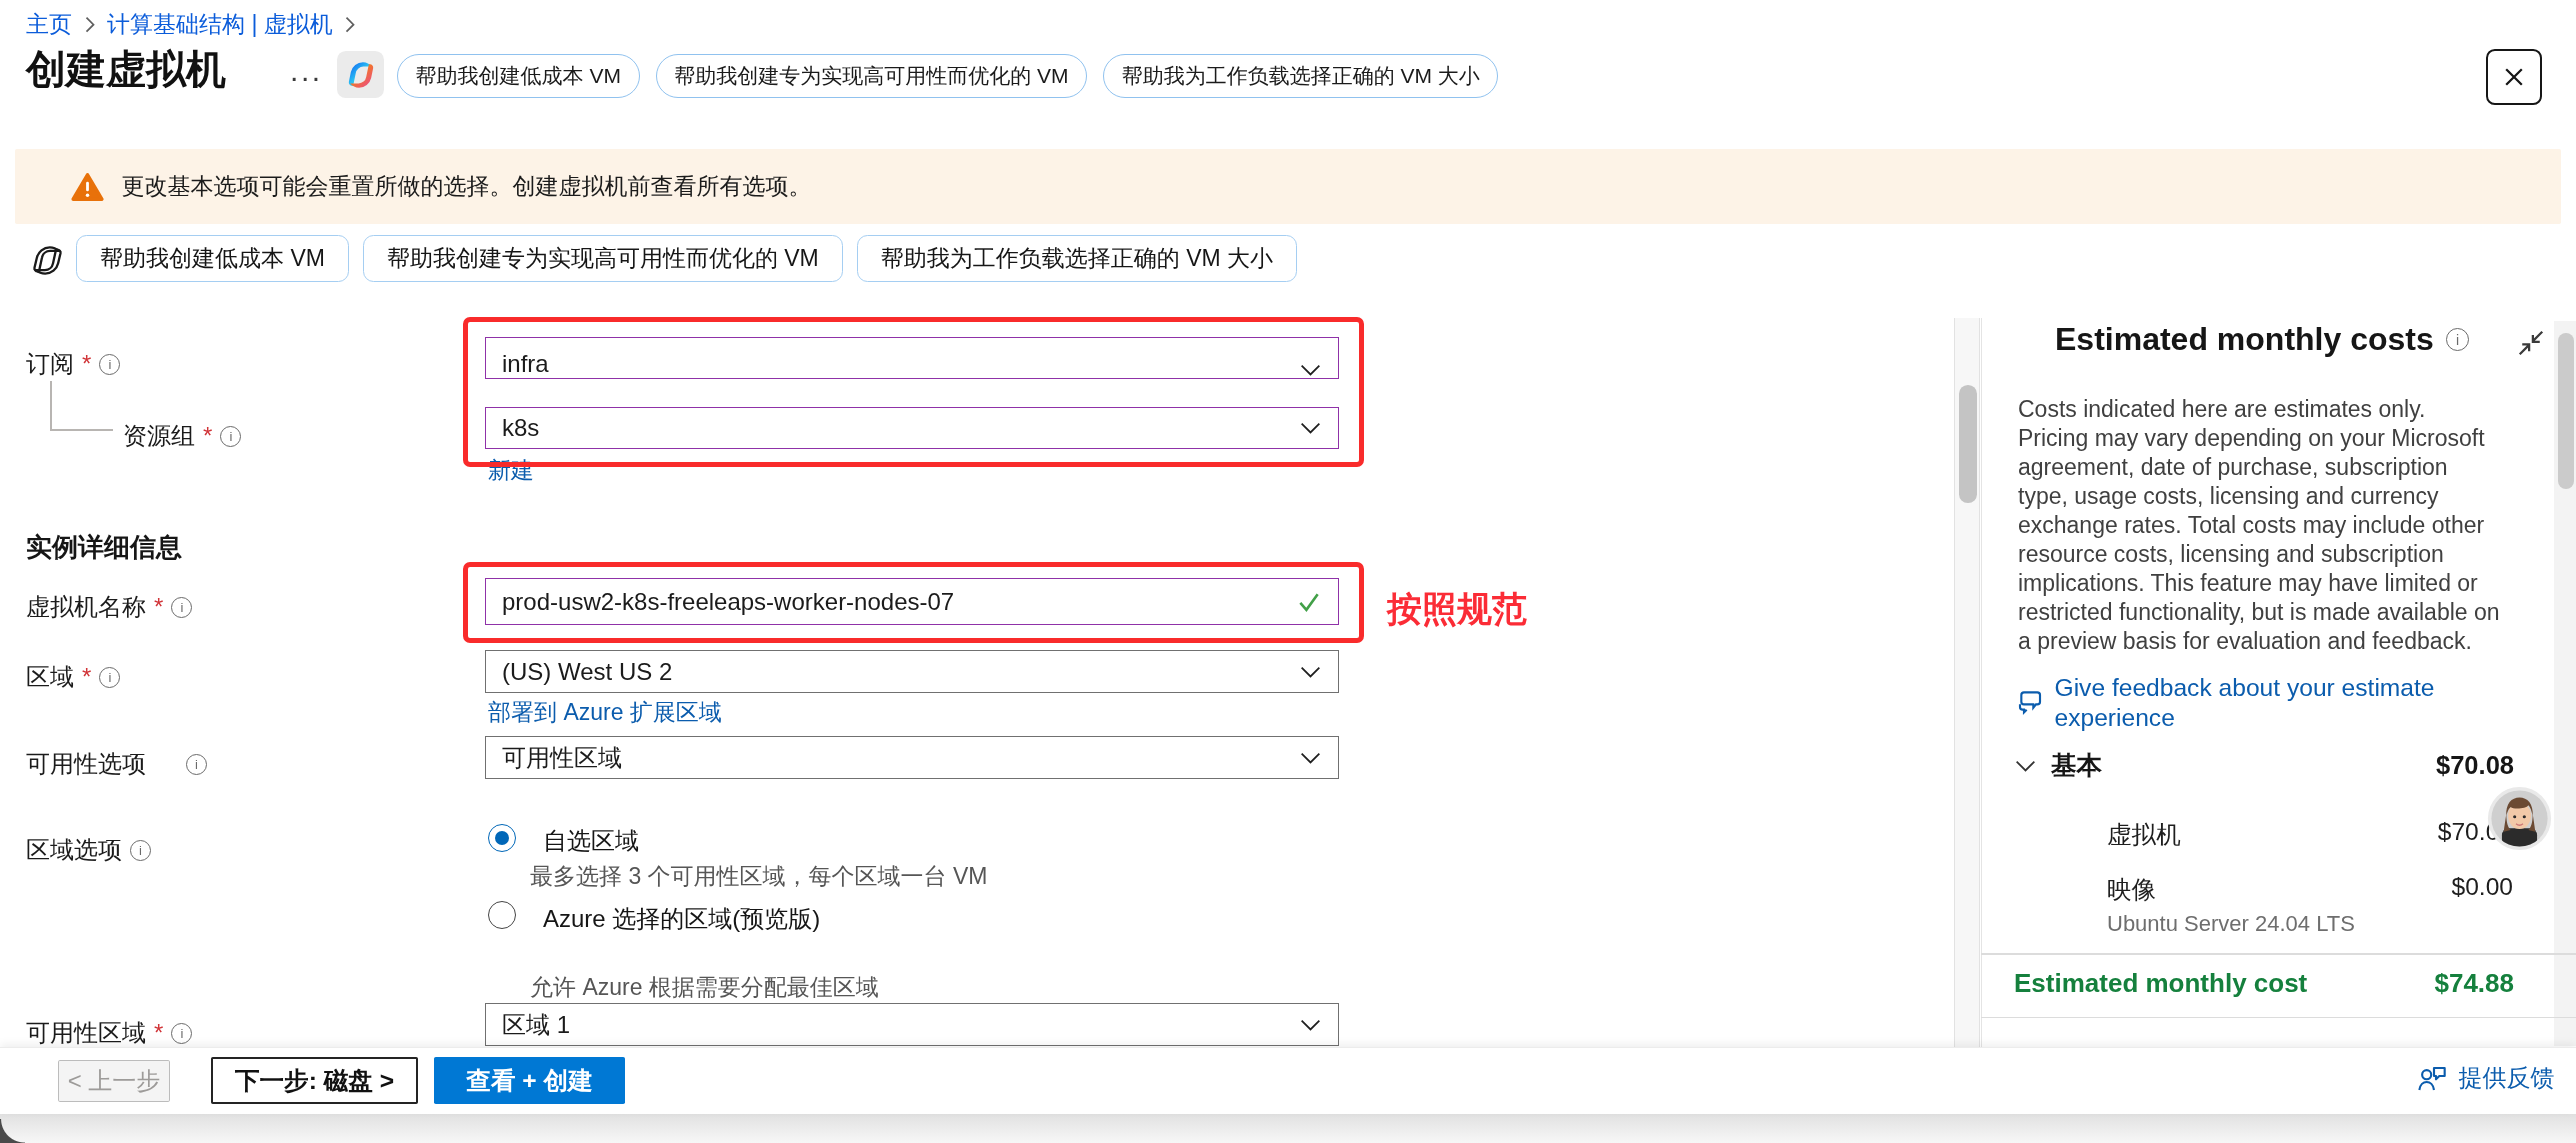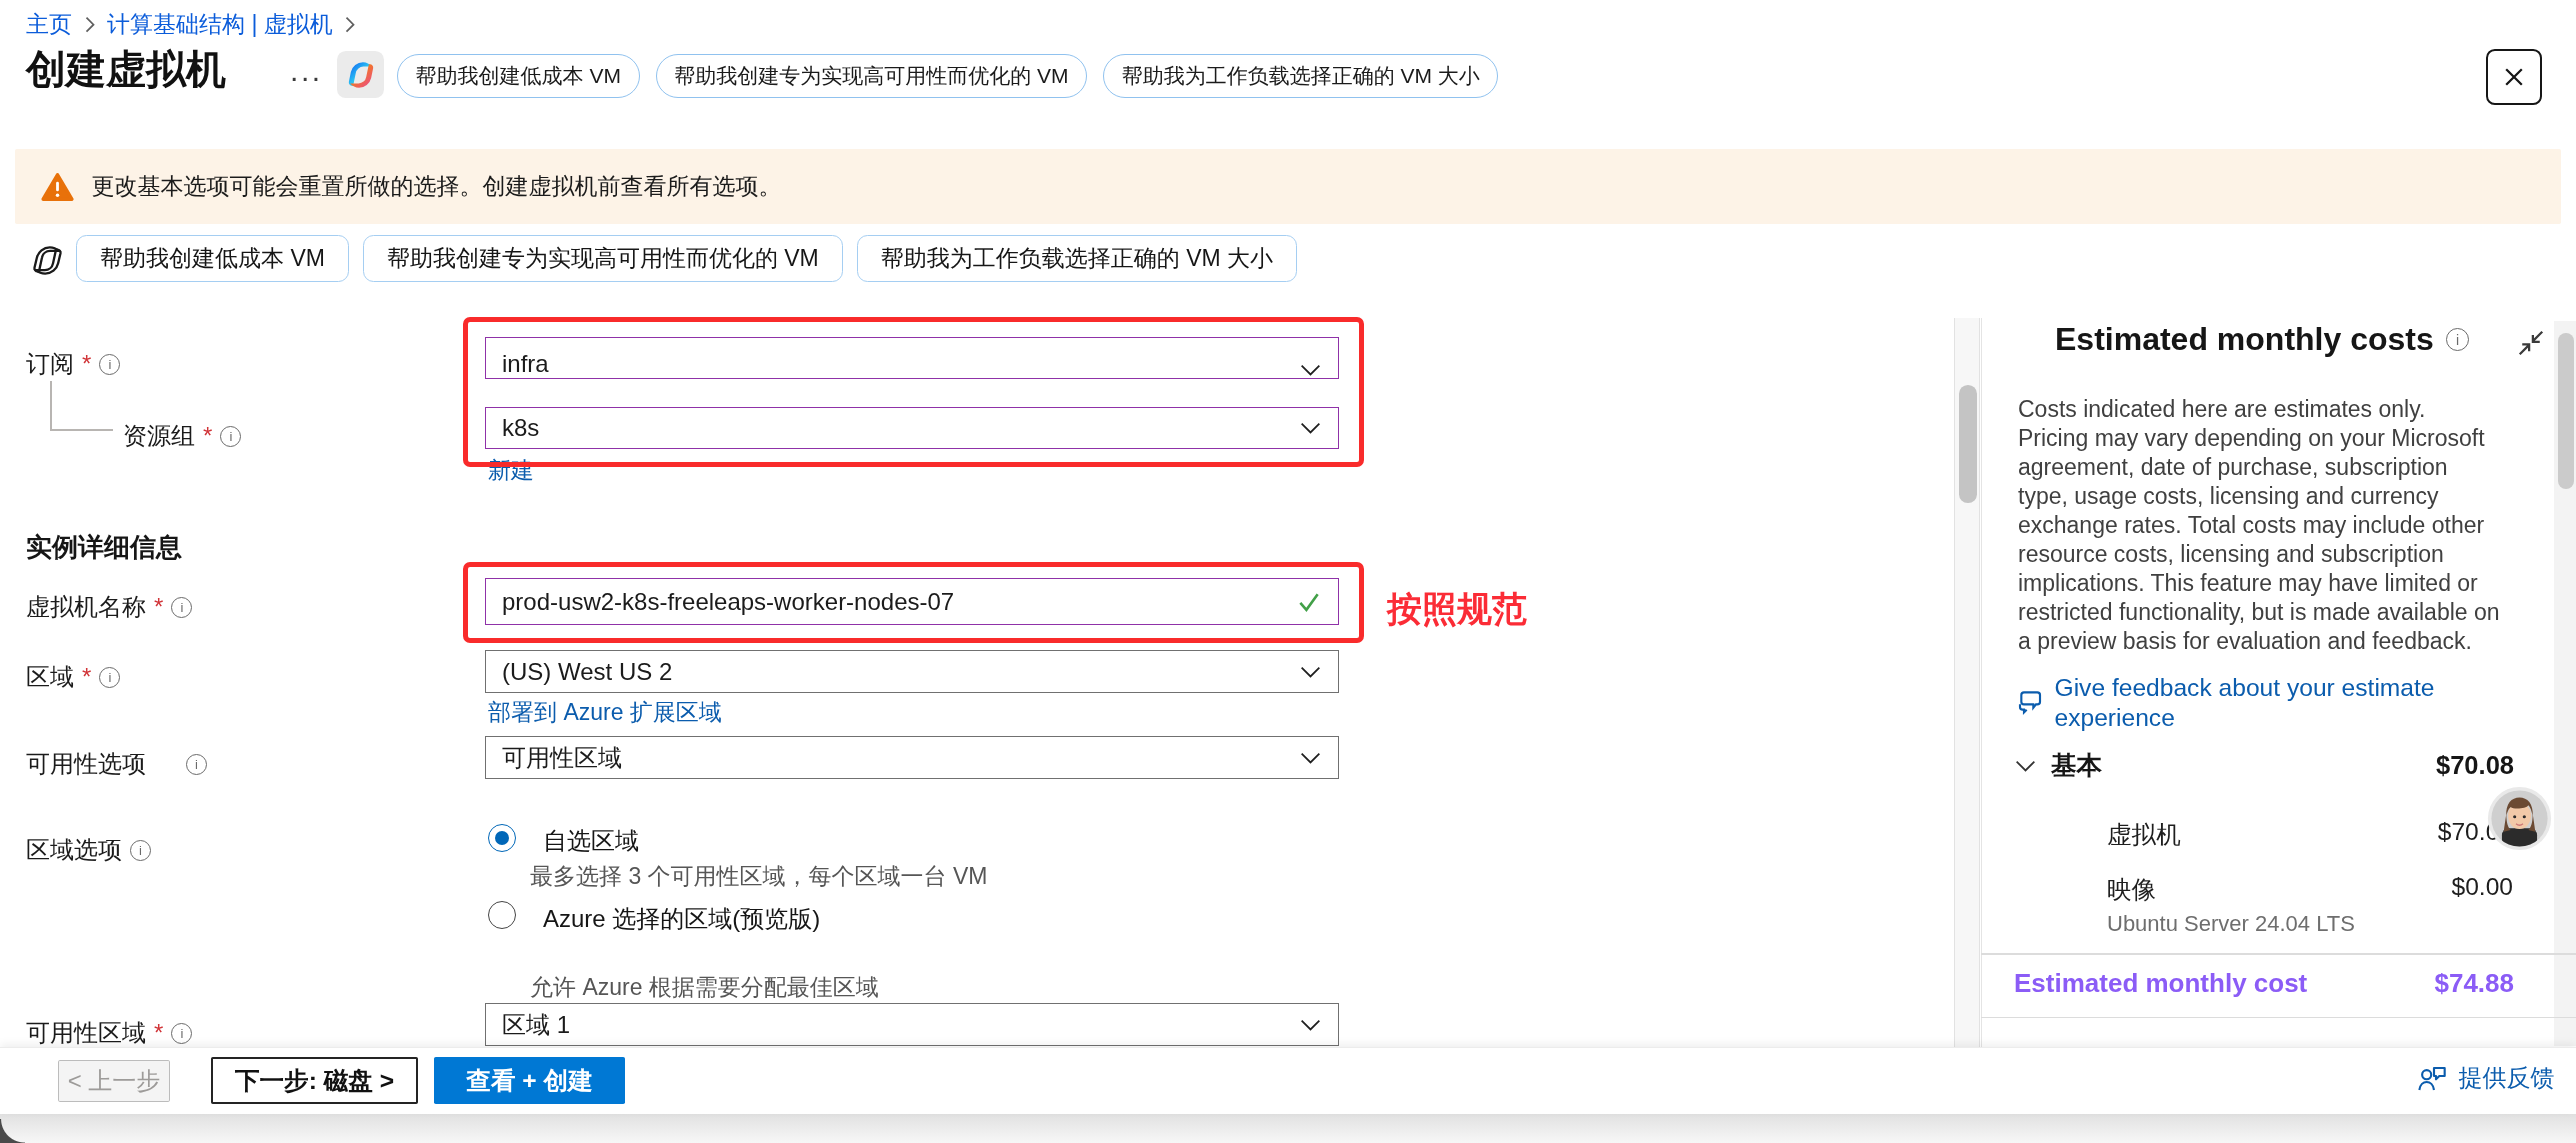--- a/index.html
+++ b/index.html
@@ -12,21 +12,21 @@
   .crumb { color:#0b5cda; cursor:pointer; }
   .crumb-sep svg { display:block; }
   .page-title { position:absolute; left:26px; top:42px; font-size:40px; font-weight:bold; color:#111; }
   .more-dots { position:absolute; left:290px; top:54px; font-size:30px; color:#3a3a3a; letter-spacing:2.6px; }
   .copilot-logo { position:absolute; left:337px; top:51px; width:47px; height:47px; background:#ebebeb; border-radius:8.8px; display:flex; align-items:center; justify-content:center; }
   .header-suggestions { position:absolute; left:397px; top:54px; display:flex; gap:16px; }
   .pill-btn { height:44px; border:1.8px solid #90c2ef; border-radius:23px; background:#fff; display:flex; align-items:center; padding:0 17.6px; font-size:21px; color:#1b1b1b; white-space:nowrap; cursor:pointer; }
   .close-btn { position:absolute; left:2486px; top:49px; width:56px; height:56px; border:2.6px solid #161616; border-radius:8.8px; background:#fff; display:flex; align-items:center; justify-content:center; cursor:pointer; }
 
   
-  .banner { position:absolute; left:15px; top:149px; width:2546px; height:75px; background:#fdf3e7; display:flex; align-items:center; padding-left:26px; gap:17.6px; border-radius:1.8px; }
+  .banner { position:absolute; left:15px; top:149px; width:2546px; height:75px; background:#fdf3e7; display:flex; align-items:center; padding-left:56px; gap:17.6px; border-radius:1.8px; }
   .banner-text { font-size:23px; color:#1b1b1b; }
 
   
   .copilot-outline { position:absolute; left:28px; top:241px; width:39px; height:39px; display:flex; align-items:center; justify-content:center; }
   .suggestion-row { position:absolute; left:76px; top:235px; display:flex; gap:14px; }
   .sugg-btn { height:47px; border:1.8px solid #a5cef2; border-radius:10.5px; background:#fff; display:flex; align-items:center; padding:0 23px; font-size:23px; color:#161616; white-space:nowrap; cursor:pointer; }
 
   
   .lbl { position:absolute; left:26px; display:flex; align-items:center; gap:8px; font-size:24px; color:#1b1b1b; }
   .star { color:#d13438; font-size:24px; }
@@ -57,21 +57,21 @@
   .collapse-btn { position:absolute; left:2516px; top:328px; width:30px; height:30px; cursor:pointer; }
   .p-desc { position:absolute; left:2018px; top:395px; width:483px; font-size:23px; line-height:29px; color:#404040; }
   .p-feedback { position:absolute; left:2012px; top:673px; display:flex; gap:10.5px; width:457px; cursor:pointer; }
   .p-feedback-text { font-size:24.6px; line-height:30px; color:#0b5cad; width:406px; }
   .group-row { position:absolute; left:2014px; top:748px; width:500px; display:flex; align-items:center; gap:14px; }
   .group-label { font-size:25.5px; font-weight:bold; color:#161616; }
   .group-amt { margin-left:auto; font-size:25.5px; font-weight:bold; color:#161616; }
   .item-row { position:absolute; left:2107px; width:406px; display:flex; justify-content:space-between; font-size:24.6px; color:#1e1e1e; }
   .item-sub { position:absolute; left:2107px; font-size:22px; color:#6e6e6e; }
   .p-hr { position:absolute; left:1981px; width:595px; background:#dcdcdc; }
-  .total-row { position:absolute; left:2014px; top:968px; width:500px; display:flex; justify-content:space-between; font-size:26px; font-weight:bold; color:#8b5cf6; }
+  .total-row { position:absolute; left:2014px; top:968px; width:500px; display:flex; justify-content:space-between; font-size:26px; font-weight:bold; color:#15803d; }
   .avatar { position:absolute; left:2487px; top:786px; width:65px; height:65px; z-index:6; }
 
   
   .footer-bar { position:absolute; left:0; top:1047px; width:2576px; height:67px; background:#fff; border-top:0.9px solid #ececec; box-shadow:0 -3.5px 8.8px rgba(0,0,0,0.07); z-index:8; }
   .btn-prev { position:absolute; left:58px; top:12.3px; width:112px; height:42px; background:#f4f4f4; border:1.8px solid #bcbcbc; border-radius:1.8px; color:#9d9b99; font-size:24px; display:flex; align-items:center; justify-content:center; }
   .btn-next { position:absolute; left:211px; top:8.8px; width:207px; height:47px; background:#fff; border:2.6px solid #242424; border-radius:1.8px; color:#111; font-weight:bold; font-size:24.6px; display:flex; align-items:center; justify-content:center; cursor:pointer; }
   .btn-review { position:absolute; left:434px; top:8.8px; width:191px; height:47px; background:#0078d4; border:none; border-radius:1.8px; color:#fff; font-weight:bold; font-size:24.6px; display:flex; align-items:center; justify-content:center; cursor:pointer; }
   .footer-feedback { position:absolute; left:2416px; top:14px; display:flex; align-items:center; gap:10.5px; color:#0b5cad; font-size:24px; cursor:pointer; }
   .bottom-strip { position:absolute; left:0; top:1113px; width:2576px; height:30px; background:linear-gradient(180deg,#e0e0e0,#f7f7f7); }
   .corner-dark { position:absolute; left:0; top:1119px; width:24.6px; height:24.6px; background:radial-gradient(circle at 24.6px 0px, transparent 23px, #4a4a4a 24px); }

